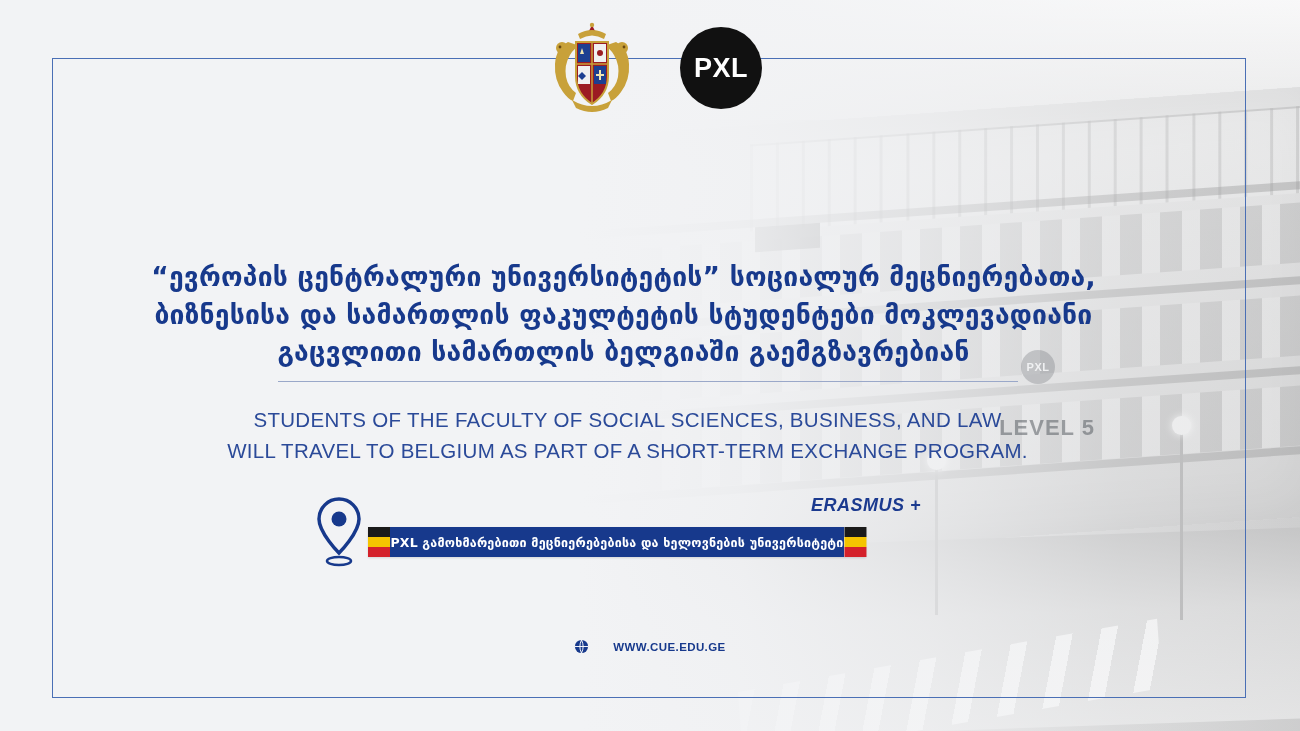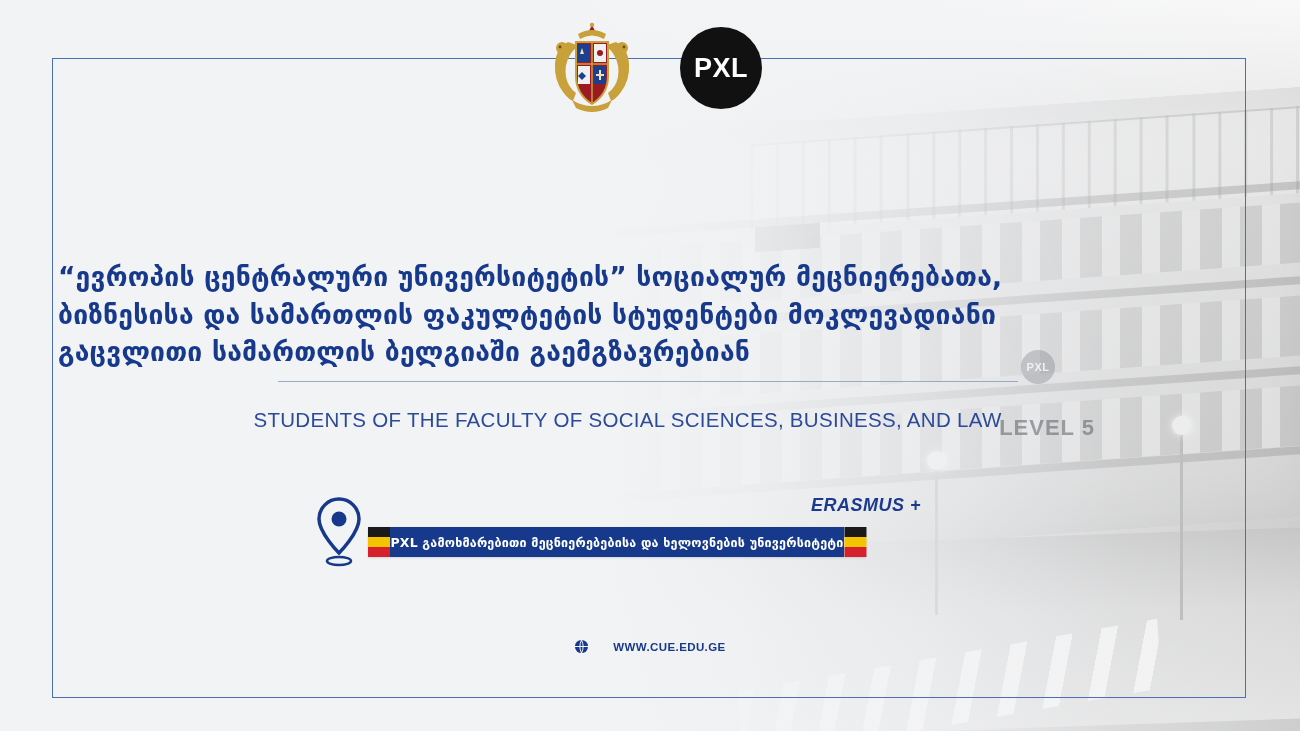--- a/index.html
+++ b/index.html
@@ -237,23 +237,23 @@
     position: absolute;
     left: 0;
     top: 0;
     width: 1300px;
     height: 731px;
     z-index: 5;
   }
   .headline {
     position: absolute;
     top: 258px;
-    left: 58px;
+    left: 66px;
     width: 1115px;
-    text-align: left;
+    text-align: center;
     color: #17398c;
     font-family: "DejaVu Sans", sans-serif;
     font-weight: bold;
     font-size: 26.5px;
     line-height: 1.42;
     letter-spacing: 0.2px;
   }
   .headline .l2 { display: block; }
   .rule {
     position: absolute;
@@ -427,20 +427,21 @@
     <div class="headline">
       <span class="l1">“ევროპის ცენტრალური უნივერსიტეტის” სოციალურ მეცნიერებათა,</span>
       <span class="l2">ბიზნესისა და სამართლის  ფაკულტეტის სტუდენტები მოკლევადიანი</span>
       <span class="l2">გაცვლითი სამართლის ბელგიაში გაემგზავრებიან</span>
     </div>
 
     <div class="rule"></div>
 
     <div class="subhead">
       <div>STUDENTS OF THE FACULTY OF SOCIAL SCIENCES, BUSINESS, AND LAW</div>
+      <div>WILL TRAVEL TO BELGIUM AS PART OF A SHORT-TERM EXCHANGE PROGRAM.</div>
     </div>
 
     <div class="erasmus-label">ERASMUS +</div>
 
     <div class="pin">
       <svg viewBox="0 0 54 74" width="54" height="74" aria-hidden="true">
         <path d="M27 4 C16 4 7 13 7 24 C7 38 27 58 27 58 C27 58 47 38 47 24 C47 13 38 4 27 4 Z" fill="none" stroke="#17398c" stroke-width="3.5"></path>
         <circle cx="27" cy="24" r="7.5" fill="#17398c"></circle>
         <ellipse cx="27" cy="66" rx="12" ry="4" fill="none" stroke="#17398c" stroke-width="2.5"></ellipse>
       </svg>

